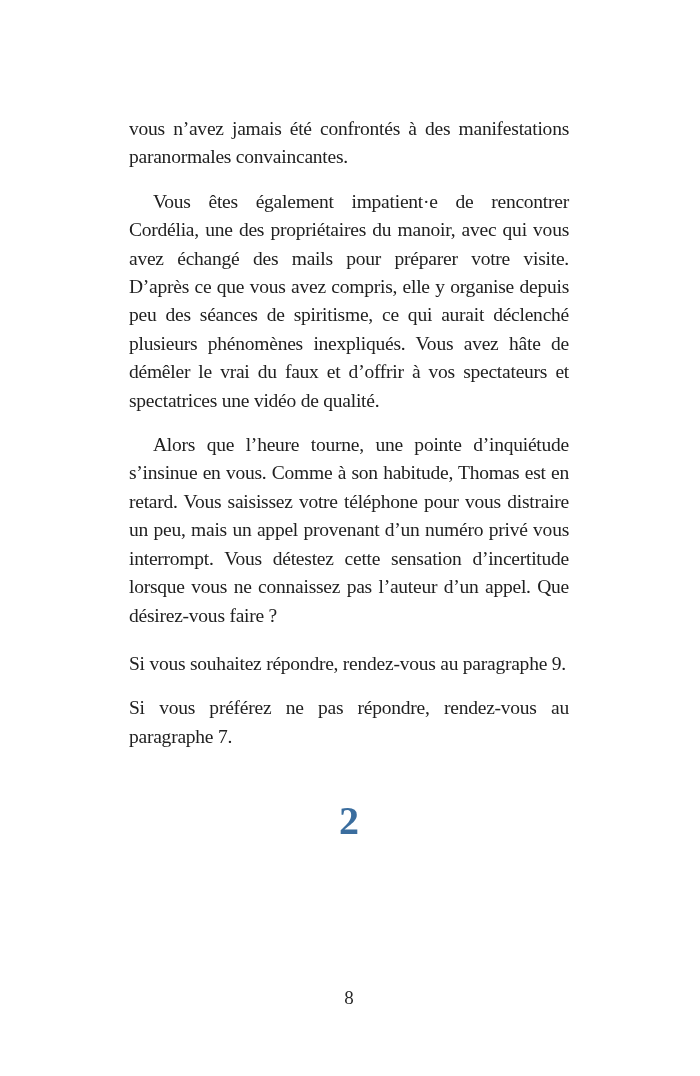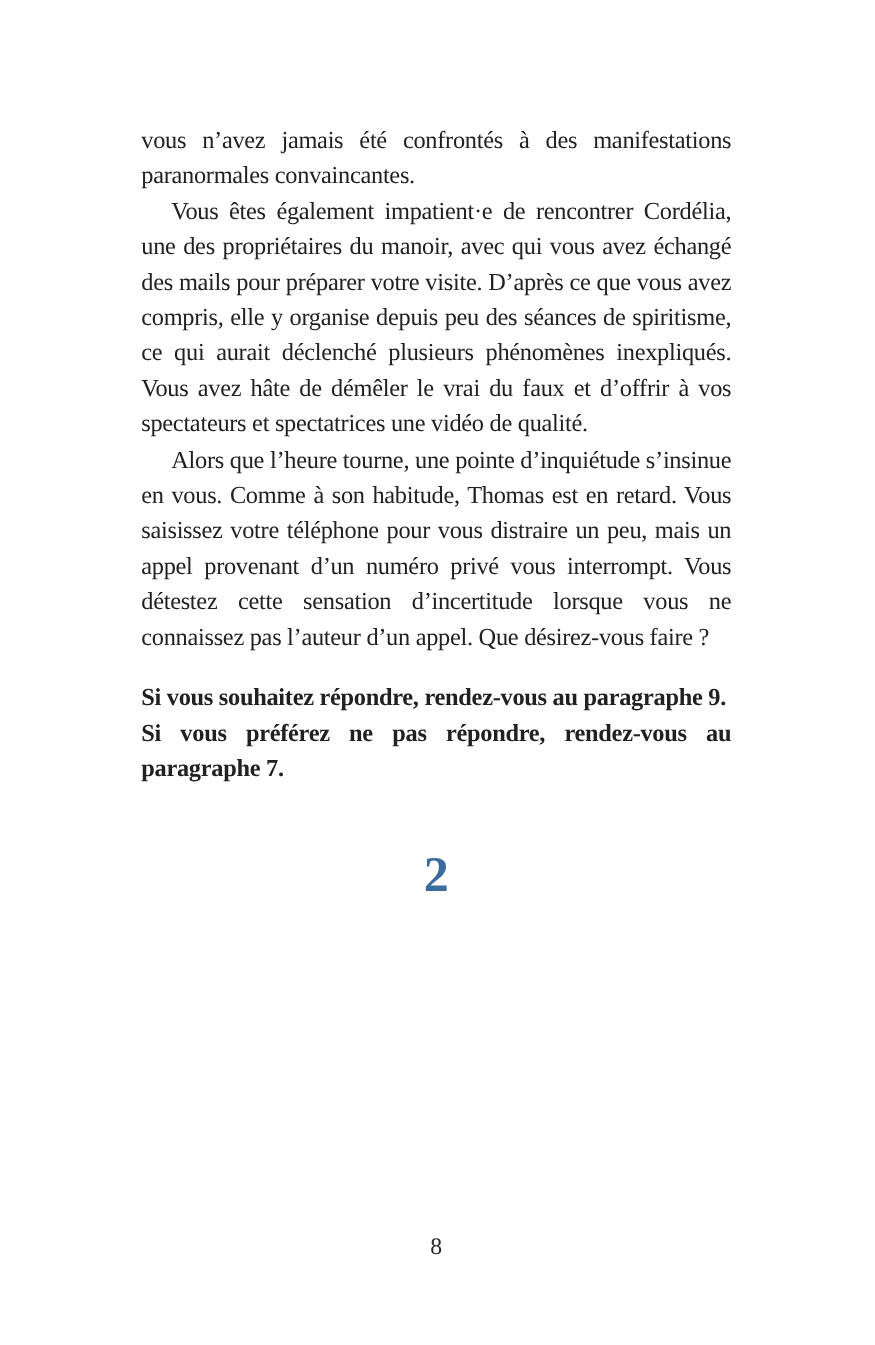--- a/index.html
+++ b/index.html
@@ -16,34 +16,34 @@
     color: #212121;
     overflow: hidden;
   }
   .text-block {
     position: absolute;
     left: 113px;
     top: 99px;
     width: 472px;
   }
   .text-block p {
-    margin: 0;
+    margin: 16px;
     text-align: justify;
     font-size: 19.5px;
     line-height: 28.4px;
     letter-spacing: -0.012em;
   }
   p.indent {
     text-indent: 24px;
   }
   .choices {
     margin-top: 20px;
   }
   .choices p {
-    font-weight: bold;
+    font-weight: normal;
     hyphens: auto;
     -webkit-hyphens: auto;
   }
   .section-heading {
     margin: 49px 0 26px 0;
     text-align: center;
     font-size: 40px;
     line-height: 42px;
     font-weight: bold;
     color: #3a6d9e;

